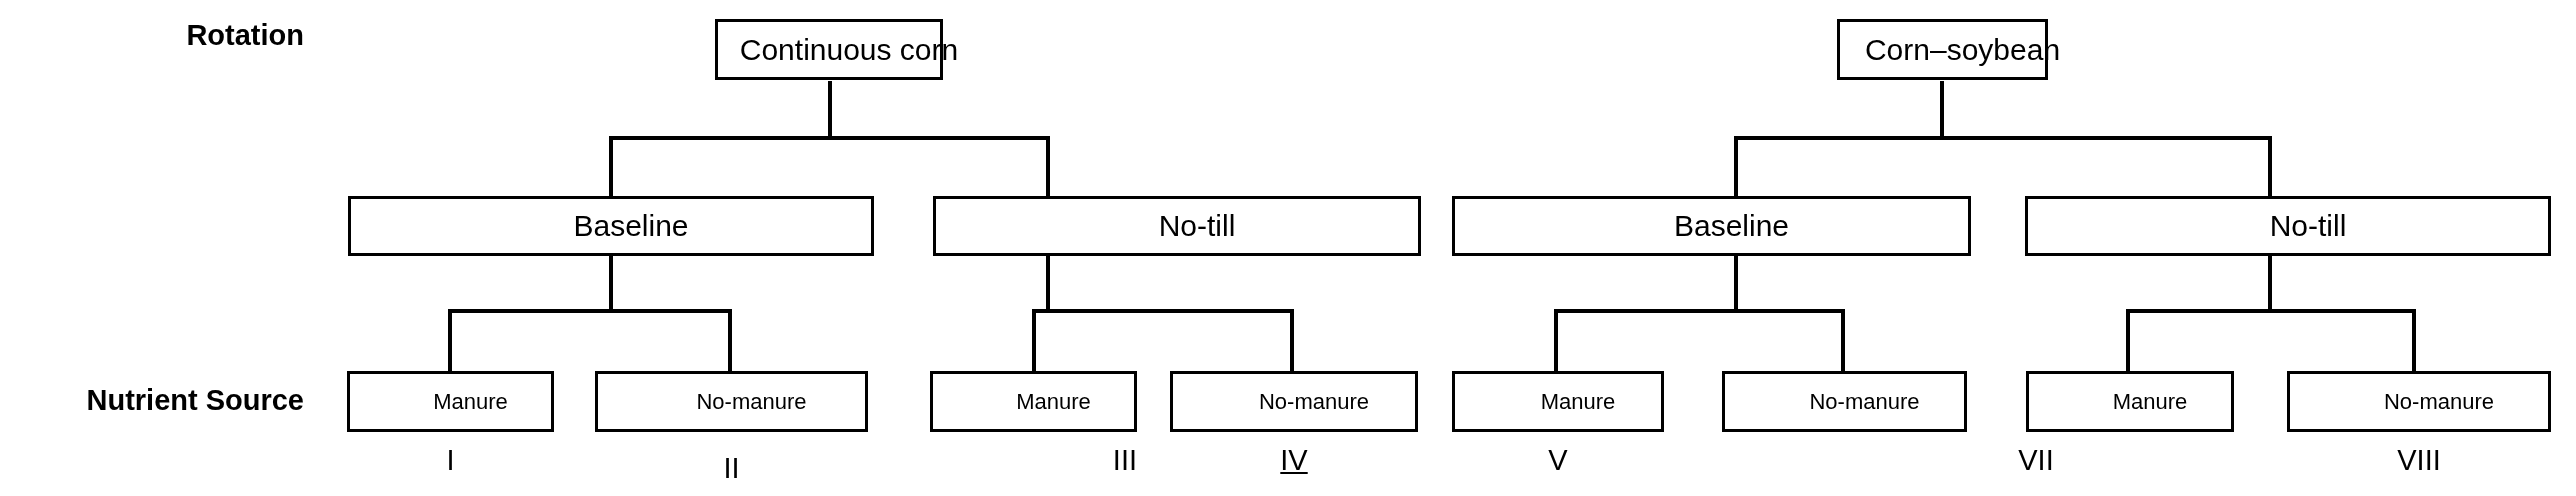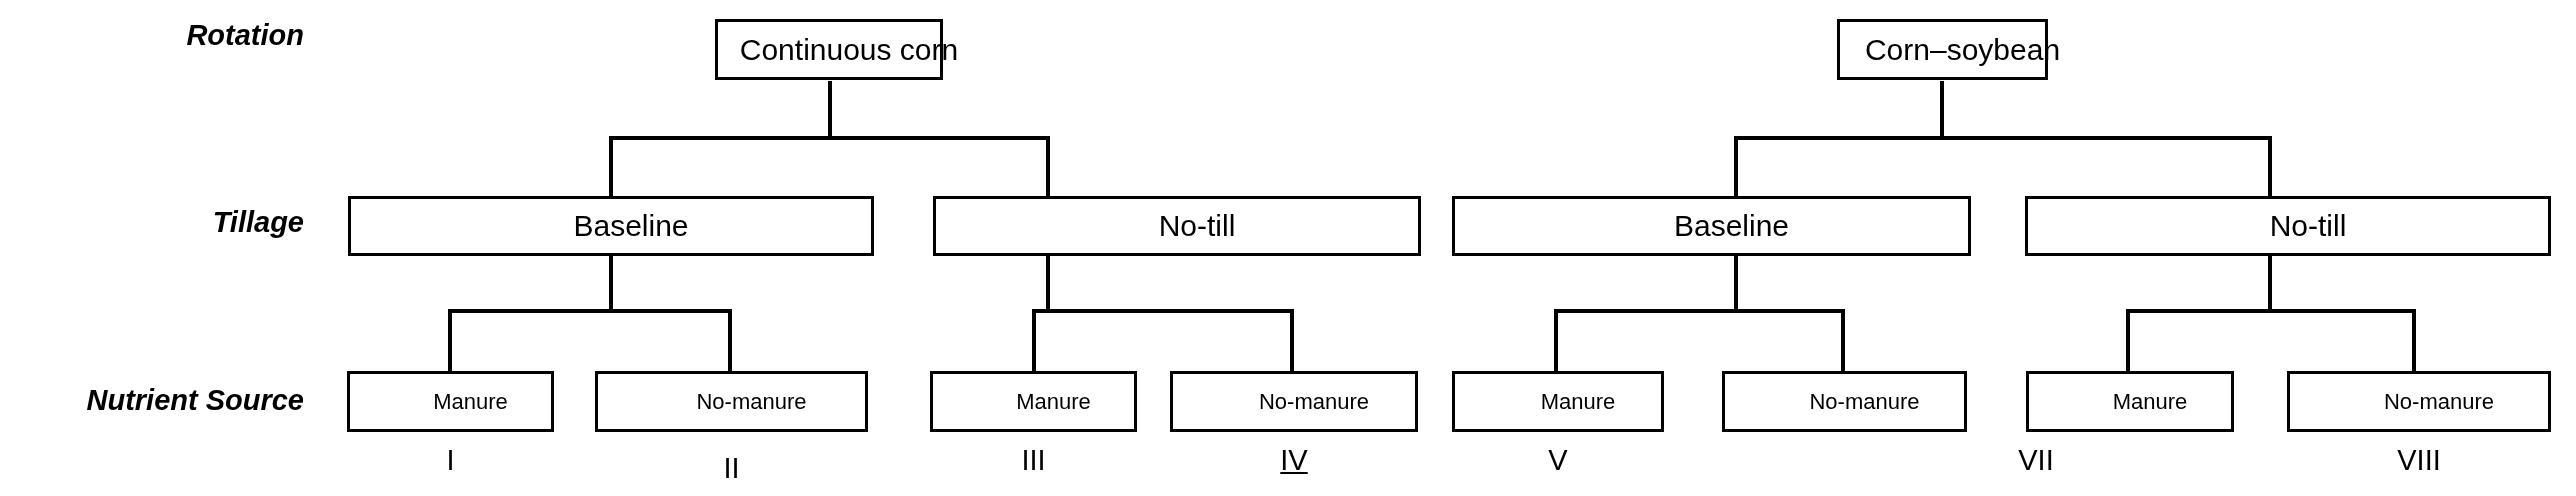--- a/index.html
+++ b/index.html
@@ -21,21 +21,20 @@
 
   
   .row-label {
     position: absolute;
     font-weight: bold;
     font-size: 29px;
     line-height: 1;
     white-space: nowrap;
     color: #000;
     text-align: right;
-    font-style: italic;
   }
 
   
   .node {
     position: absolute;
     box-sizing: border-box;
     border: 3.5px solid #000000;
     background: #ffffff;
     display: flex;
     align-items: center;
@@ -72,21 +71,20 @@
     color: #000000;
   }
 </style>
 </head>
 <body>
 
 <div id="canvas">
 
   <div class="row-label" style="left:0px; top:20.5px; width:304px;">Rotation</div>
 
-  <div class="row-label" style="left:0px; top:208px; width:304px;">Tillage</div>
 
   <div class="row-label" style="left:0px; top:386px; width:304px;">Nutrient Source</div>
 
   <div class="node lvl1" style="left:715px; top:19.3px; width:228px; height:61px;">Continuous corn</div>
 
   <div class="node lvl1" style="left:1837px; top:19.3px; width:211px; height:61px;">Corn–soybean</div>
 
   <div class="vline" style="left:828px; top:81px; height:57px;"></div>
   <div class="hline" style="left:609px; top:136px; width:440px;"></div>
   <div class="vline" style="left:609px; top:136px; height:60px;"></div>
@@ -138,21 +136,21 @@
   <div class="node lvl3" style="left:1722px; top:371px; width:245px; height:61px;">No-manure</div>
 
   <div class="node lvl3" style="left:2026px; top:371px; width:208px; height:61px;">Manure</div>
 
   <div class="node lvl3" style="left:2287px; top:371px; width:264px; height:61px;">No-manure</div>
 
   <div class="caption" style="left:347px; top:446px; width:207px;">I</div>
 
   <div class="caption" style="left:595px; top:454px; width:273px;">II</div>
 
-  <div class="caption" style="left:930px; top:446px; width:207px;">III</div>
+  <div class="caption" style="left:930px; top:446px; width:207px;text-align:right;">III</div>
 
   <div class="caption" style="left:1170px; top:446px; width:248px;text-decoration:underline;">IV</div>
 
   <div class="caption" style="left:1452px; top:446px; width:212px;">V</div>
 
 
   <div class="caption" style="left:1932px; top:446px; width:208px;">VII</div>
 
   <div class="caption" style="left:2287px; top:446px; width:264px;">VIII</div>
 

